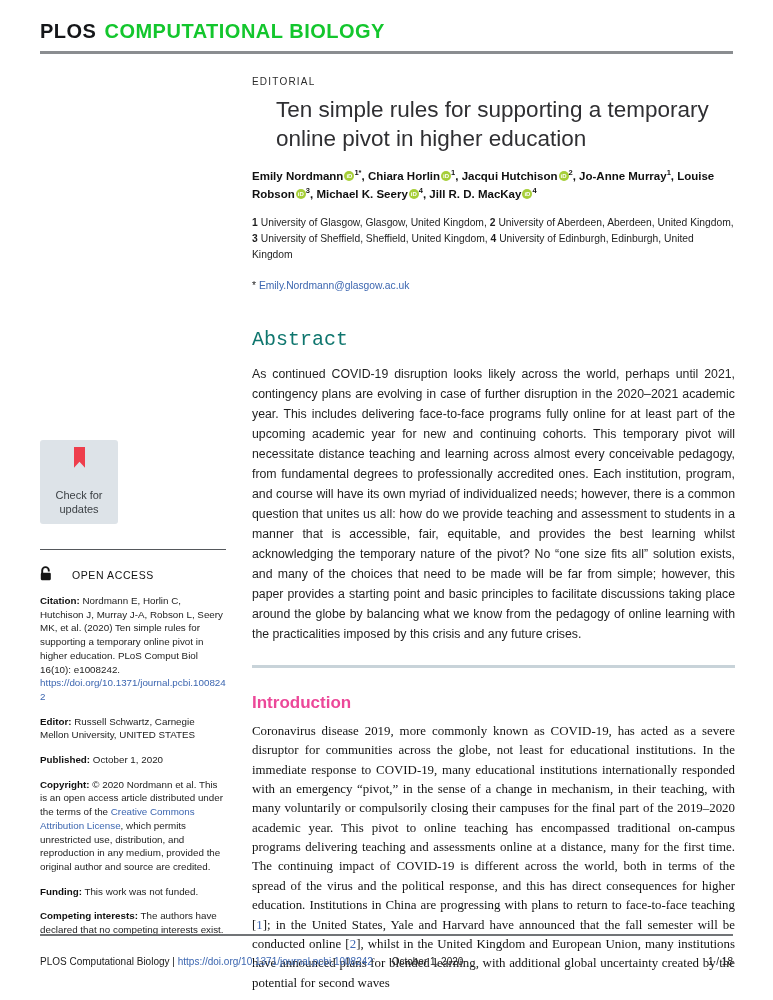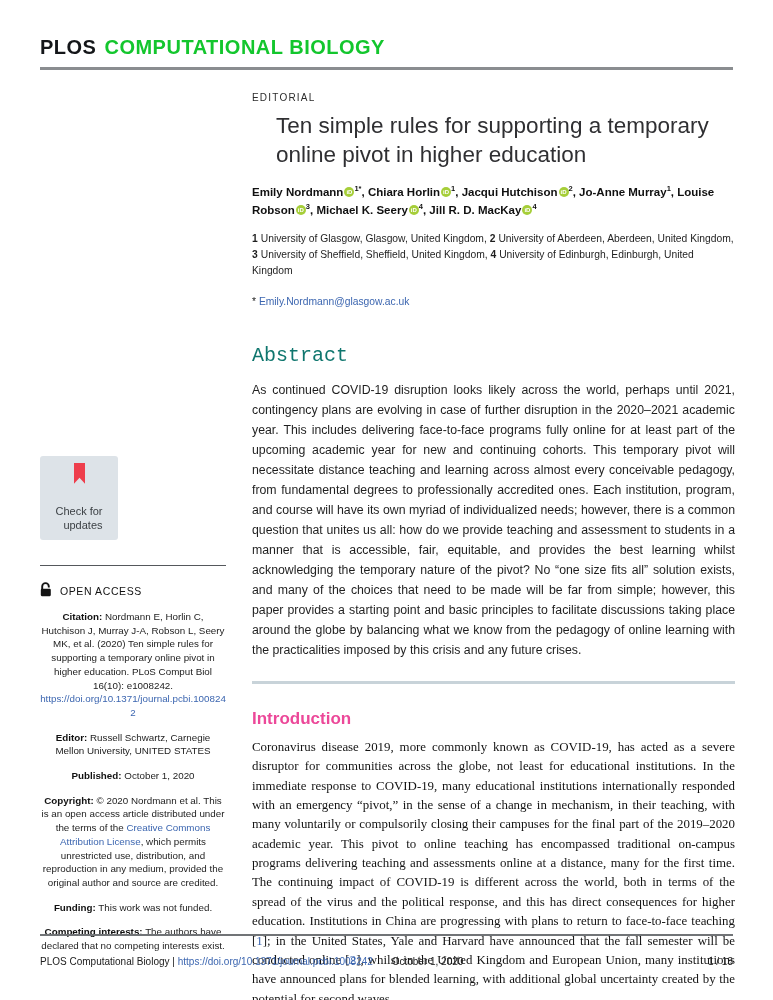--- a/index.html
+++ b/index.html
@@ -1,44 +1,44 @@
 <!DOCTYPE html>
 <html lang="en"><head>
 <meta charset="utf-8">
 <style>
   html,body{margin:0;padding:0;background:#ffffff;}
   body{width:773px;height:1000px;position:relative;overflow:hidden;
        font-family:"Liberation Sans",sans-serif;color:#1c1c1c;}
   .page{padding:0 40px;}
 
   
-  .masthead{padding-top:36px;display:flex;align-items:flex-end;gap:8px;}
+  .masthead{padding-top:20px;display:flex;align-items:flex-end;gap:8px;}
   .logo-plos{font-size:20px;font-weight:bold;letter-spacing:.5px;color:#141619;}
   .logo-journal{font-size:20px;font-weight:bold;letter-spacing:.5px;color:#13C62D;}
   .head-rule{margin-top:8px;border-top:3px solid #8a8d90;}
 
   
   .content{display:flex;}
   .sidebar{width:186px;flex:none;}
   .main{width:483px;margin-left:26px;flex:none;}
 
   
   .badge{margin-top:386px;width:78px;height:84px;background:#dde3e8;border-radius:3px;
          display:flex;flex-direction:column;align-items:center;justify-content:center;cursor:pointer;}
   .cm-logo{position:relative;width:36px;height:36px;margin-bottom:5px;}
   .cm-ring{width:36px;height:36px;border-radius:50%;
            background:conic-gradient(from 210deg,#f5b31c 0deg 120deg,#3cb8b2 120deg 360deg);}
   .cm-hole{position:absolute;left:7px;top:7px;width:22px;height:22px;border-radius:50%;background:#dde3e8;}
   .cm-mark{position:absolute;left:13px;top:-1px;width:11px;height:21px;background:#ee3e4c;
            clip-path:polygon(0 0,100% 0,100% 100%,50% 72%,0 100%);}
-  .badge-text{font-size:11px;line-height:1.25;color:#3c4145;text-align:right;}
+  .badge-text{font-size:11px;line-height:1.25;color:#3c4145;text-align:center;}
   .side-rule{margin-top:25px;border-top:1px solid #55585c;}
-  .open-access{margin-top:16px;display:flex;align-items:center;gap:7px;
+  .open-access{margin-top:16px;display:flex;align-items:center;gap:19px;
                font-size:10.5px;letter-spacing:.6px;color:#121212;}
-  .meta{font-size:9.8px;line-height:1.4;color:#232323;margin:11px 0 0;text-align:center;}
+  .meta{font-size:9.8px;line-height:1.4;color:#232323;margin:11px 0 0;}
   .meta b{color:#111;}
   a.link{color:#3c66b0;text-decoration:none;word-break:break-word;cursor:pointer;}
 
   
   .kicker{margin-top:22px;font-size:10px;letter-spacing:1.2px;color:#2b2b2b;}
   .title{margin-top:8px;font-size:22.5px;line-height:1.3;font-weight:400;color:#2f2f32;}
   .authors{margin-top:13px;font-size:11.5px;font-weight:bold;line-height:1.5;color:#101010;}
   .authors sup{font-size:7.5px;}
   .orcid{display:inline-block;width:10px;height:10px;border-radius:50%;background:#A6CE39;
          color:#fff;font-size:6px;font-weight:bold;text-align:center;line-height:10px;

